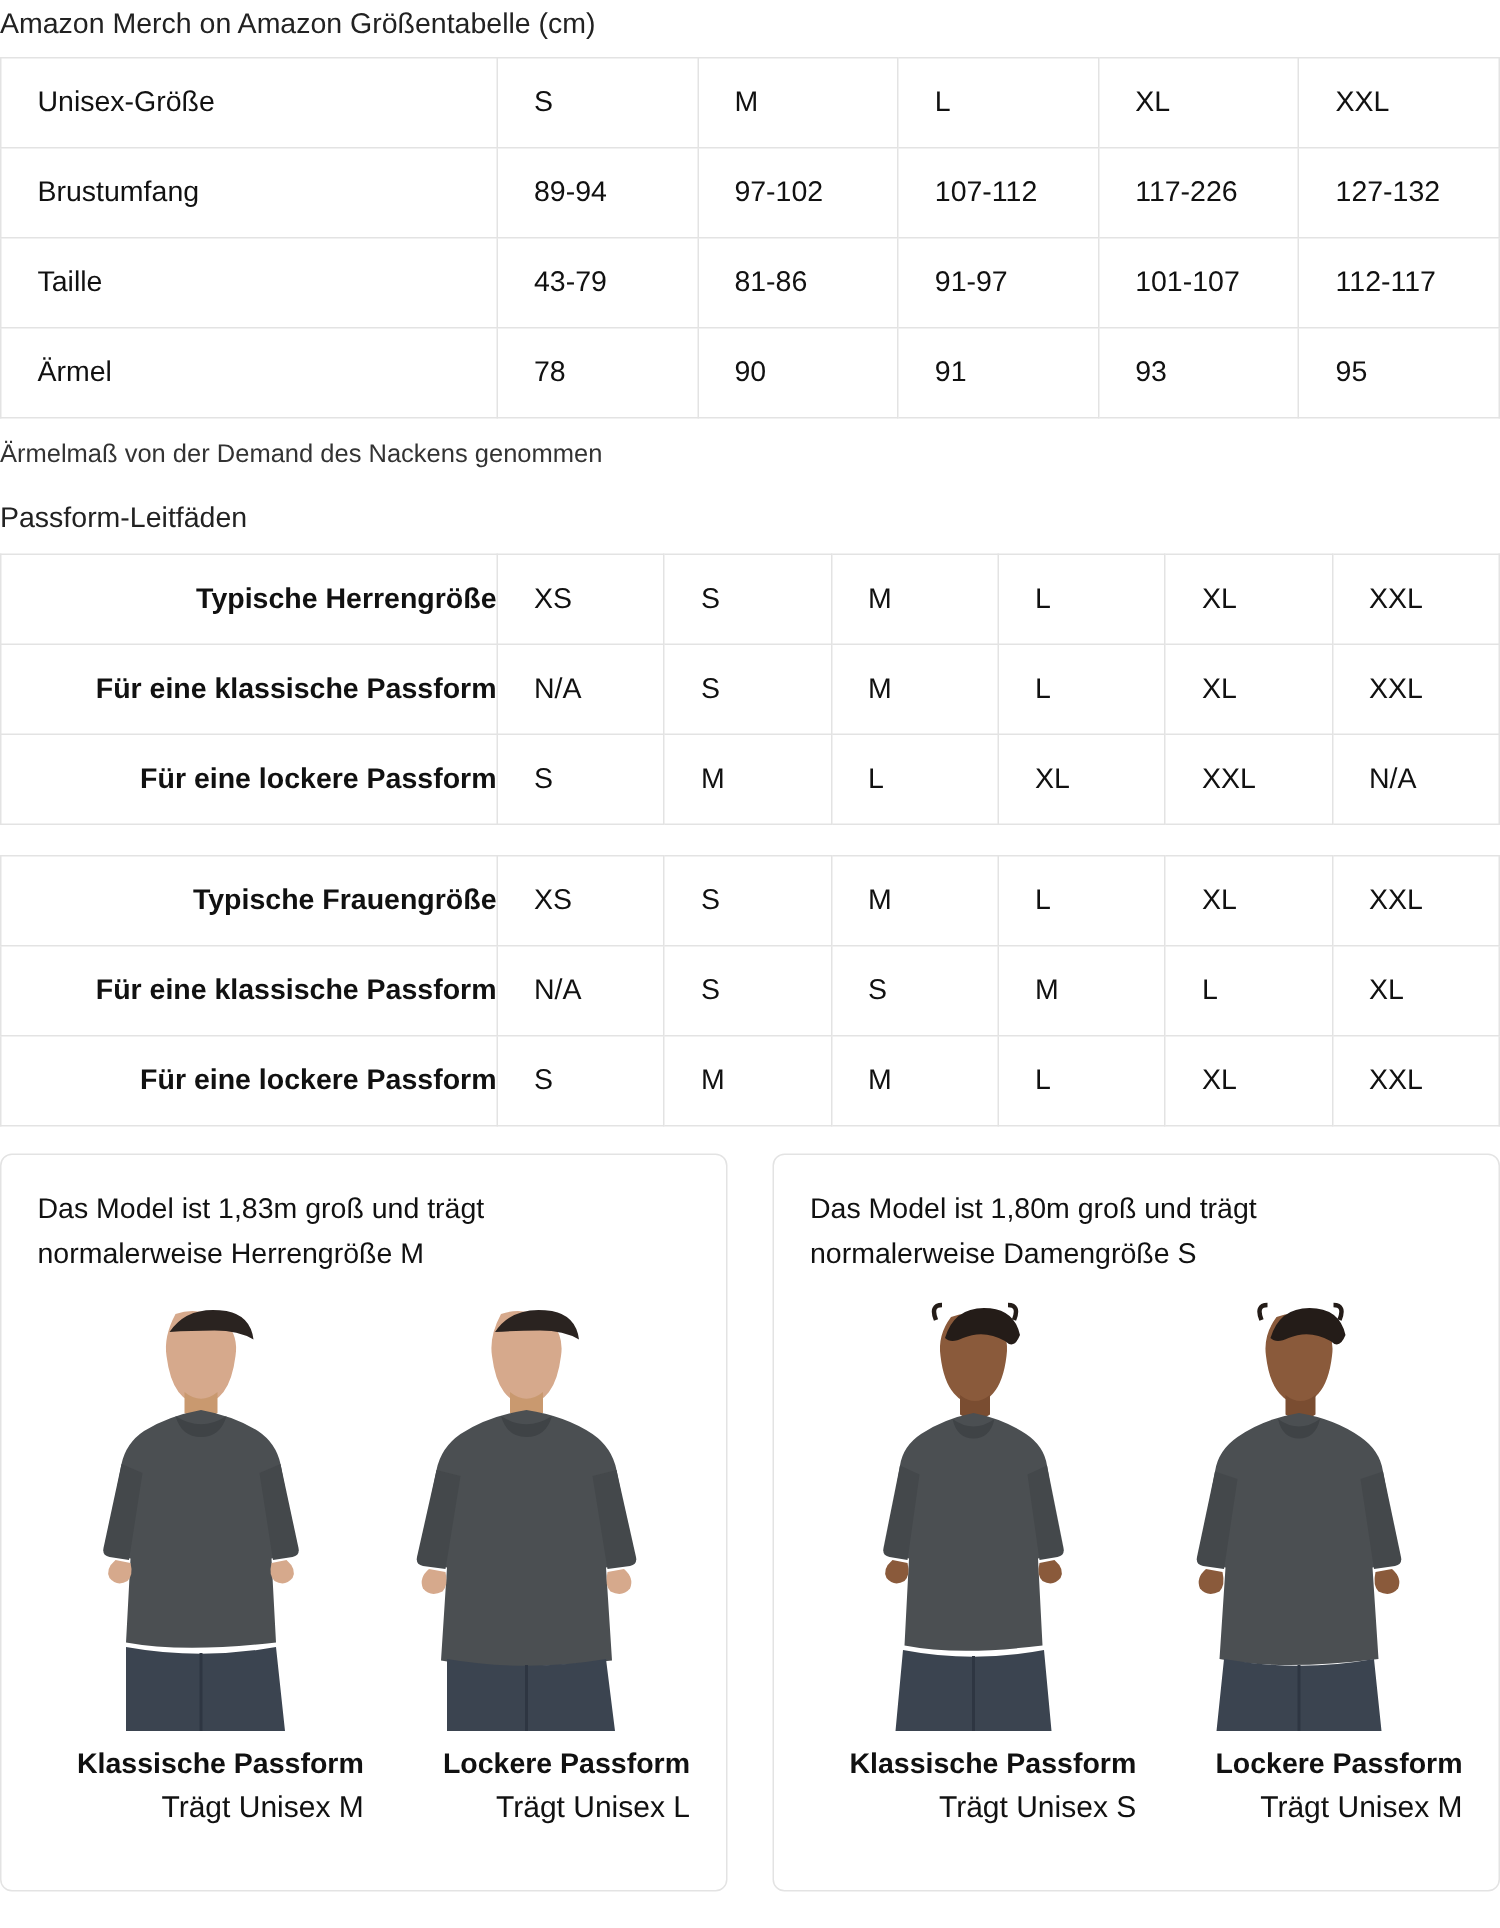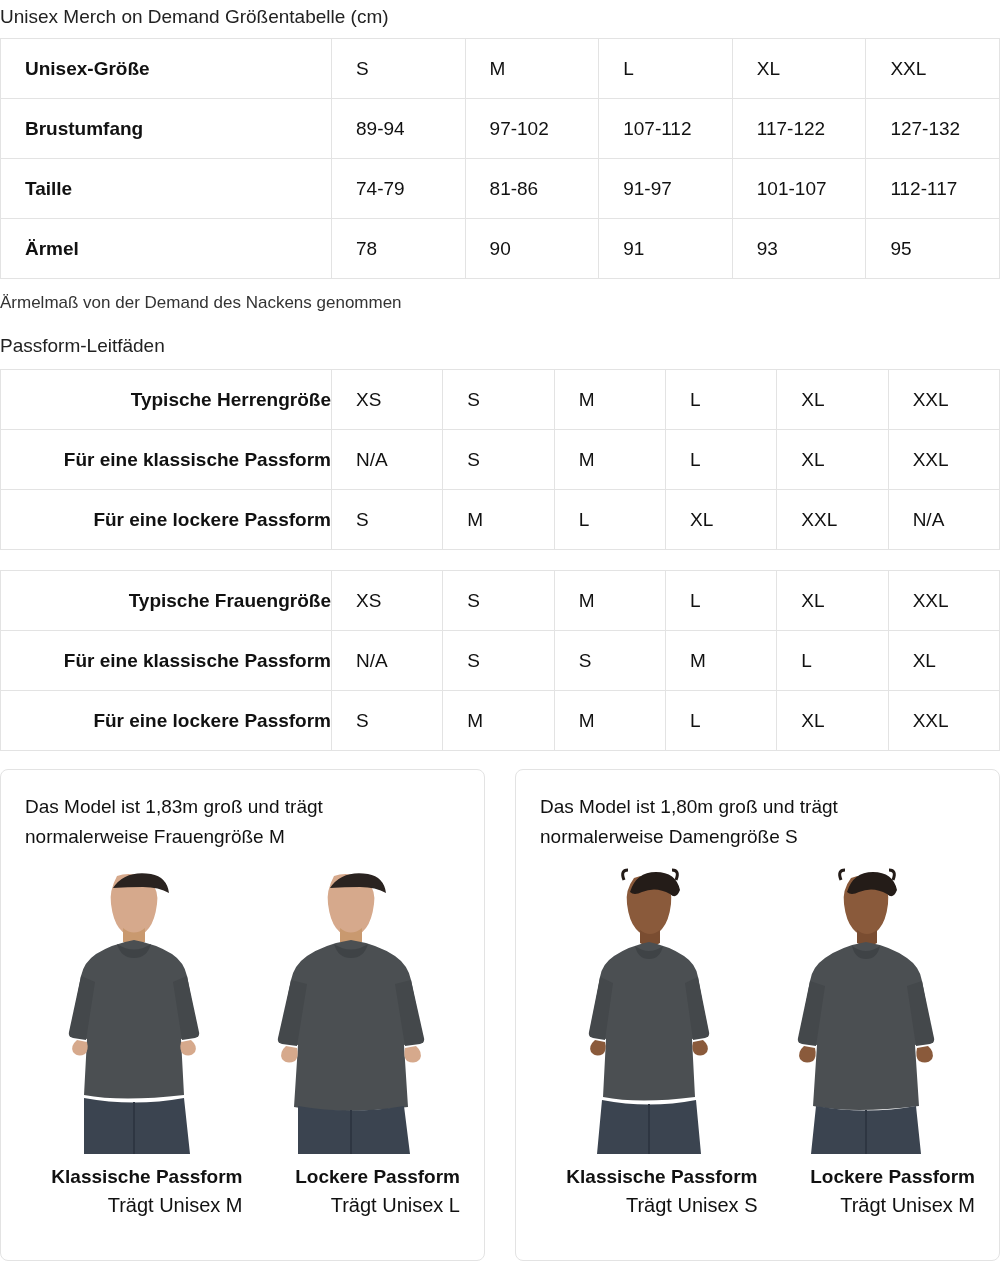--- a/index.html
+++ b/index.html
@@ -37,21 +37,21 @@
     padding: 0;
     height: 59px;
     vertical-align: middle;
     font-size: 19px;
     color: #111111;
   }
   .cell-inner {
     padding: 0 0 0 24px;
   }
   td.label-cell {
-    font-weight: 700;
+    font-weight: 400;
     width: 330px;
   }
   td.val-cell {
     font-weight: 400;
   }
   .note {
     font-size: 17px;
     color: #333333;
     padding: 14px 0 10px 0;
   }
@@ -131,21 +131,21 @@
     color: #111111;
     margin-top: 6px;
   }
   svg.person { display: block; }
 </style>
 </head>
 <body>
 
 <div class="page">
 
-  <div class="page-title">Unisex Merch on Demand Größentabelle (cm)</div>
+  <div class="page-title">Amazon Merch on Amazon Größentabelle (cm)</div>
 
   <table class="grid">
     <tbody>
       <tr>
         <td class="label-cell">
             <div class="cell-inner">Unisex-Größe</div>
           </td>
         <td class="val-cell">
             <div class="cell-inner">S</div>
           </td>
@@ -169,32 +169,32 @@
         <td class="val-cell">
             <div class="cell-inner">89-94</div>
           </td>
         <td class="val-cell">
             <div class="cell-inner">97-102</div>
           </td>
         <td class="val-cell">
             <div class="cell-inner">107-112</div>
           </td>
         <td class="val-cell">
-            <div class="cell-inner">117-122</div>
+            <div class="cell-inner">117-226</div>
           </td>
         <td class="val-cell">
             <div class="cell-inner">127-132</div>
           </td>
       </tr>
       <tr>
         <td class="label-cell">
             <div class="cell-inner">Taille</div>
           </td>
         <td class="val-cell">
-            <div class="cell-inner">74-79</div>
+            <div class="cell-inner">43-79</div>
           </td>
         <td class="val-cell">
             <div class="cell-inner">81-86</div>
           </td>
         <td class="val-cell">
             <div class="cell-inner">91-97</div>
           </td>
         <td class="val-cell">
             <div class="cell-inner">101-107</div>
           </td>
@@ -377,21 +377,21 @@
           </td>
       </tr>
     </tbody>
   </table>
 
   <div class="models-row">
 
     <div class="model-card">
       <div class="model-caption">
         <div>Das Model ist 1,83m groß und trägt</div>
-        <div>normalerweise Frauengröße M</div>
+        <div>normalerweise Herrengröße M</div>
       </div>
 
       <div class="figures">
         <div class="figure-col">
           <svg class="person" width="190" height="290" viewBox="0 0 190 290">
             <rect x="0" y="0" width="190" height="290" fill="#ffffff"></rect>
             <path d="M78 8 q17 -6 34 6 q8 9 6 22 q-2 16 -8 24 q-6 8 -15 8 q-9 0 -15 -8 q-6 -8 -8 -24 q-2 -13 6 -28 z" fill="#d6a98c"></path>
             <path d="M74 20 q12 -18 38 -14 q16 3 18 19 q-10 -6 -26 -6 q-16 0 -30 1 z" fill="#2a2320"></path>
             <path d="M84 60 q11 9 22 0 l0 14 q-11 7 -22 0 z" fill="#c9996f"></path>
             <path d="M95 72 q-22 4 -38 14 q-12 8 -15 22 l-10 54 q-1 6 5 7 l11 2 l-3 56 q38 7 100 0 l-3 -56 l11 -2 q6 -1 5 -7 l-10 -54 q-3 -14 -15 -22 q-16 -10 -38 -14 z" fill="#4b4f52"></path>

